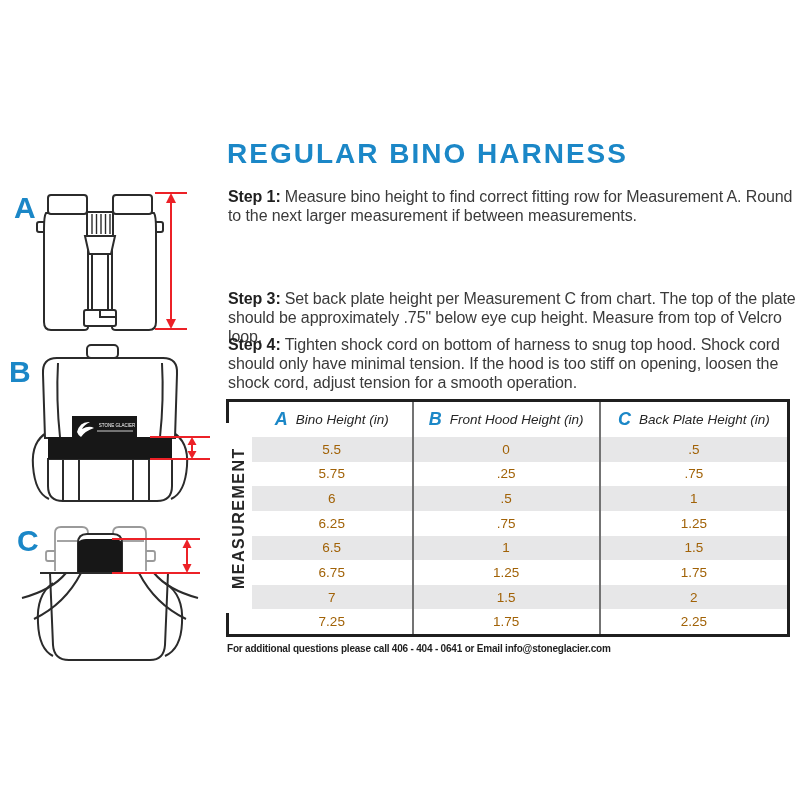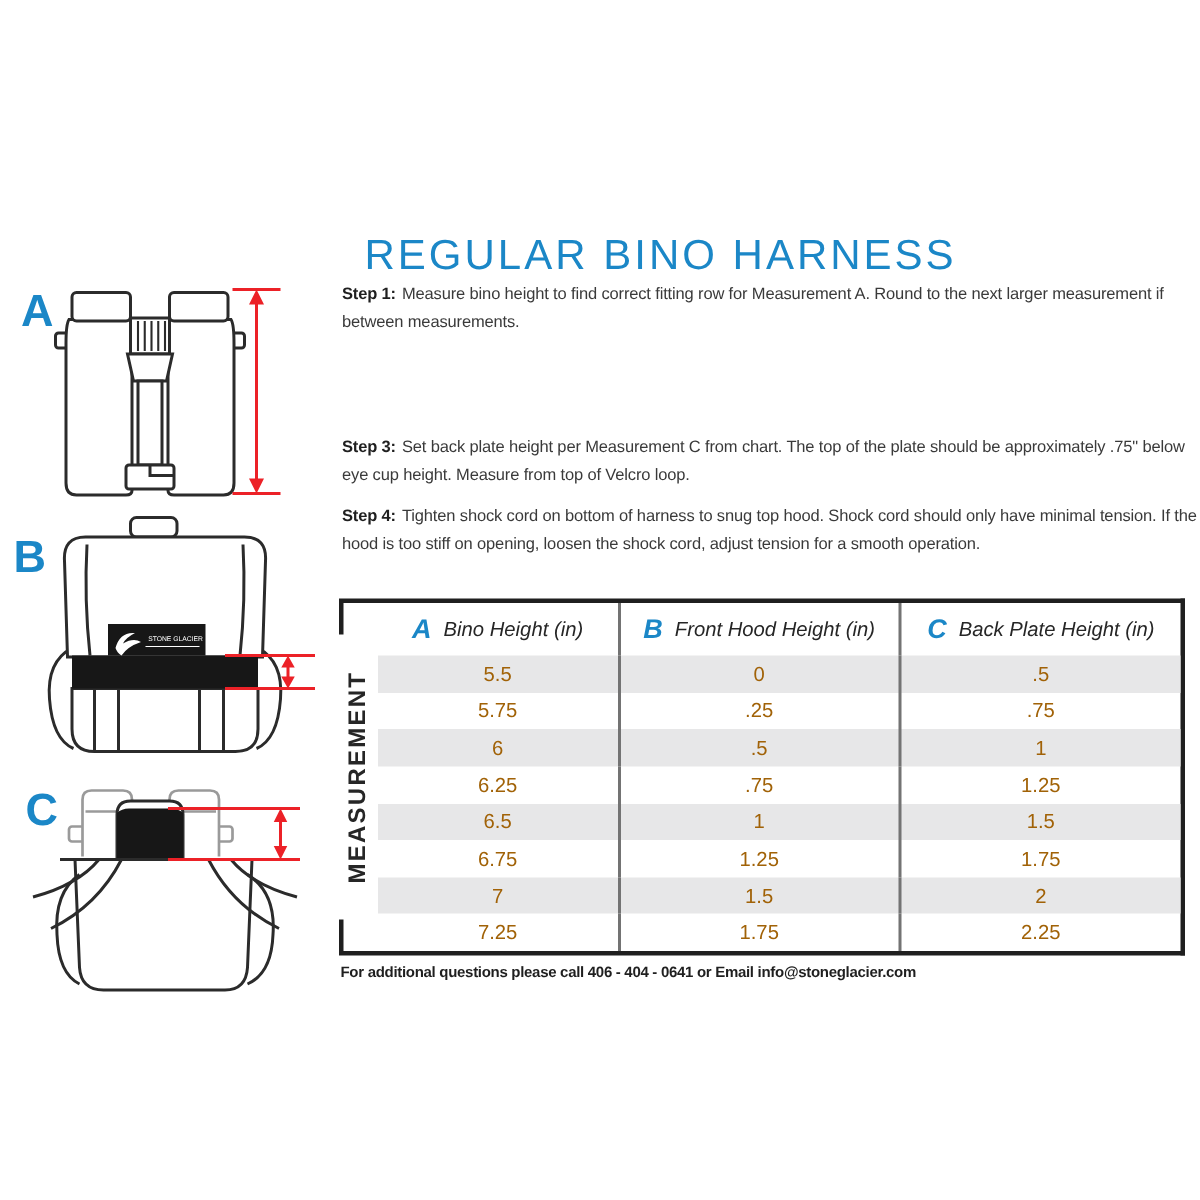--- a/index.html
+++ b/index.html
@@ -2,25 +2,25 @@
 <html><head>
 <meta charset="utf-8">
 <style>
   html,body{margin:0;padding:0;background:#fff;}
   .canvas{
     position:relative;width:800px;height:800px;background:#fff;overflow:hidden;
     font-family:"Liberation Sans",sans-serif;color:#3a3a3a;
   }
   
   .page-title{
-    position:absolute;left:227px;top:138px;margin:16px;
-    font-size:28px;font-weight:400;letter-spacing:2px;color:#1b87c7;white-space:nowrap;
-  }
-  
-  .step{position:absolute;left:228px;width:572px;margin:0;font-size:11px;line-height:19px;letter-spacing:-0.1px;color:#3a3a3a;}
+    position:absolute;left:227px;top:138px;margin:0;
+    font-size:28px;font-weight:700;letter-spacing:2px;color:#1b87c7;white-space:nowrap;
+  }
+  
+  .step{position:absolute;left:228px;width:572px;margin:0;font-size:16px;line-height:19px;letter-spacing:-0.1px;color:#3a3a3a;}
   .step b{color:#1f1f1f;margin-right:4px;}
   .step-1{top:187px;}
   .step-2{top:244px;}
   .step-3{top:289px;}
   .step-4{top:335px;}
   
   .diag-letter{position:absolute;font-size:30px;font-weight:800;color:#1b87c7;line-height:1;}
   .letter-a{left:14px;top:193px;}
   .letter-b{left:9px;top:357px;}
   .letter-c{left:17px;top:526px;}

